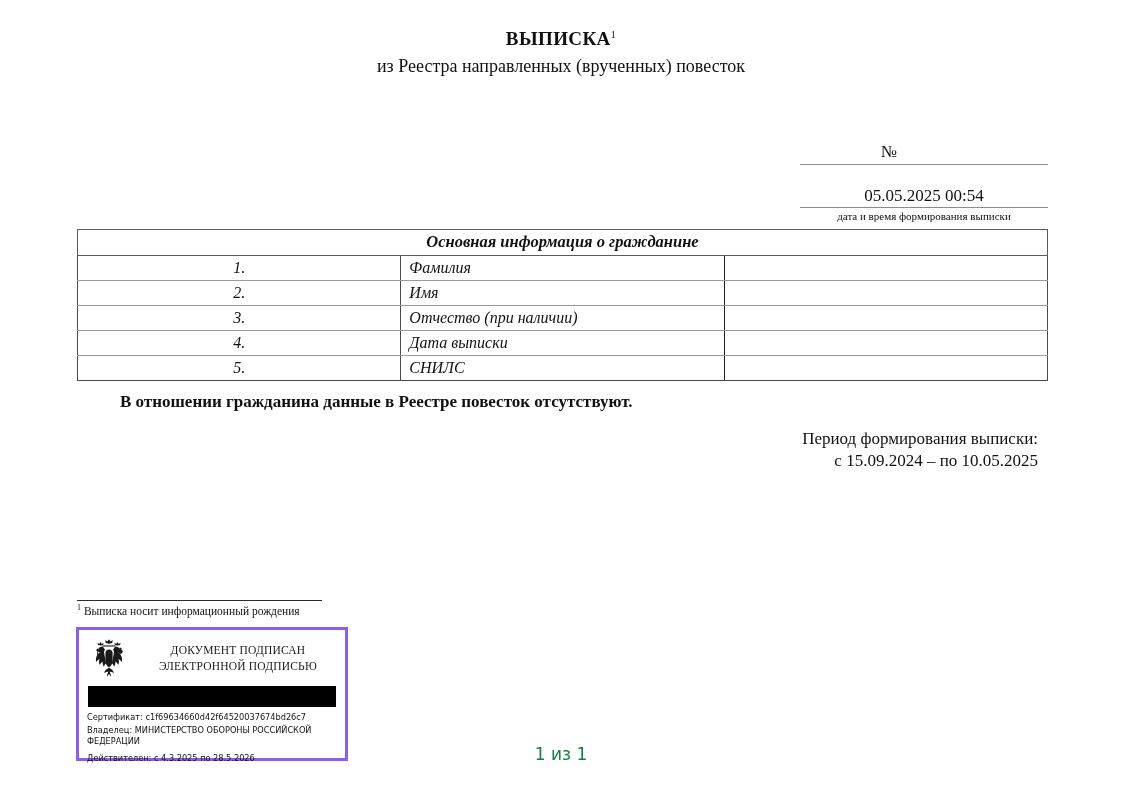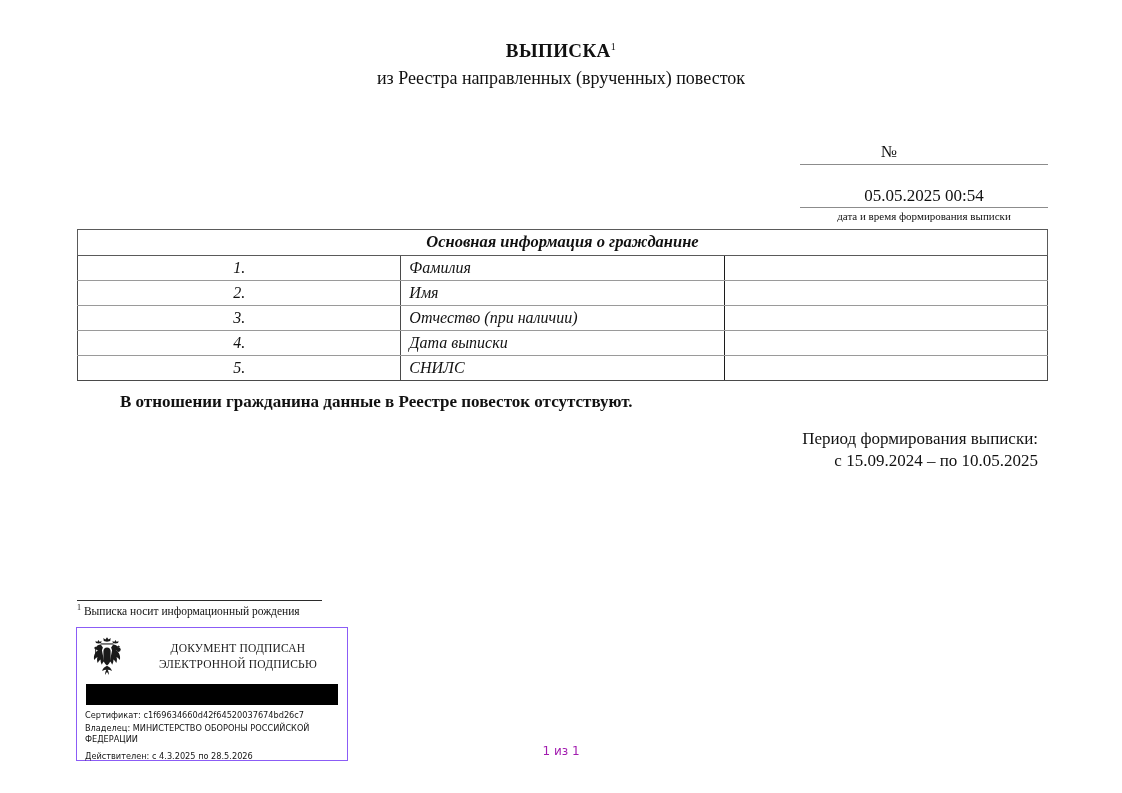--- a/index.html
+++ b/index.html
@@ -20,21 +20,21 @@
     position: absolute;
     inset: 0;
     background: #ffffff;
   }
 
   
   .title-block {
     position: absolute;
     left: 0;
     right: 0;
-    top: 41px;
+    top: 29px;
     text-align: center;
   }
   .doc-title {
     font-size: 19px;
     font-weight: bold;
     letter-spacing: 0.4px;
     line-height: 1.1;
   }
   .doc-title sup {
     font-size: 10px;
@@ -178,21 +178,21 @@
     line-height: 0;
   }
 
   
   .stamp {
     position: absolute;
     left: 76px;
     top: 627px;
     width: 272px;
     height: 134px;
-    border: 1px solid #8b5cf6;
+    border: 3px solid #8b5cf6;
     box-sizing: border-box;
     background: #ffffff;
     font-family: "DejaVu Sans", sans-serif;
   }
   .stamp-top {
     display: flex;
     align-items: center;
     padding: 7px 6px 4px 10px;
     gap: 8px;
   }
@@ -226,23 +226,23 @@
     margin-top: 5px;
   }
 
   
   .page-footer {
     position: absolute;
     left: 0;
     right: 0;
     top: 744px;
     text-align: center;
-    font-size: 12px;
+    font-size: 17px;
     font-family: "DejaVu Sans", sans-serif;
-    color: #a21caf;
+    color: #15803d;
   }
 </style>
 </head>
 <body>
 
 <div class="page">
 
   <div class="title-block">
     <div class="doc-title"><span>ВЫПИСКА</span><sup>1</sup></div>
     <div class="doc-subtitle">из Реестра направленных (врученных) повесток</div>

